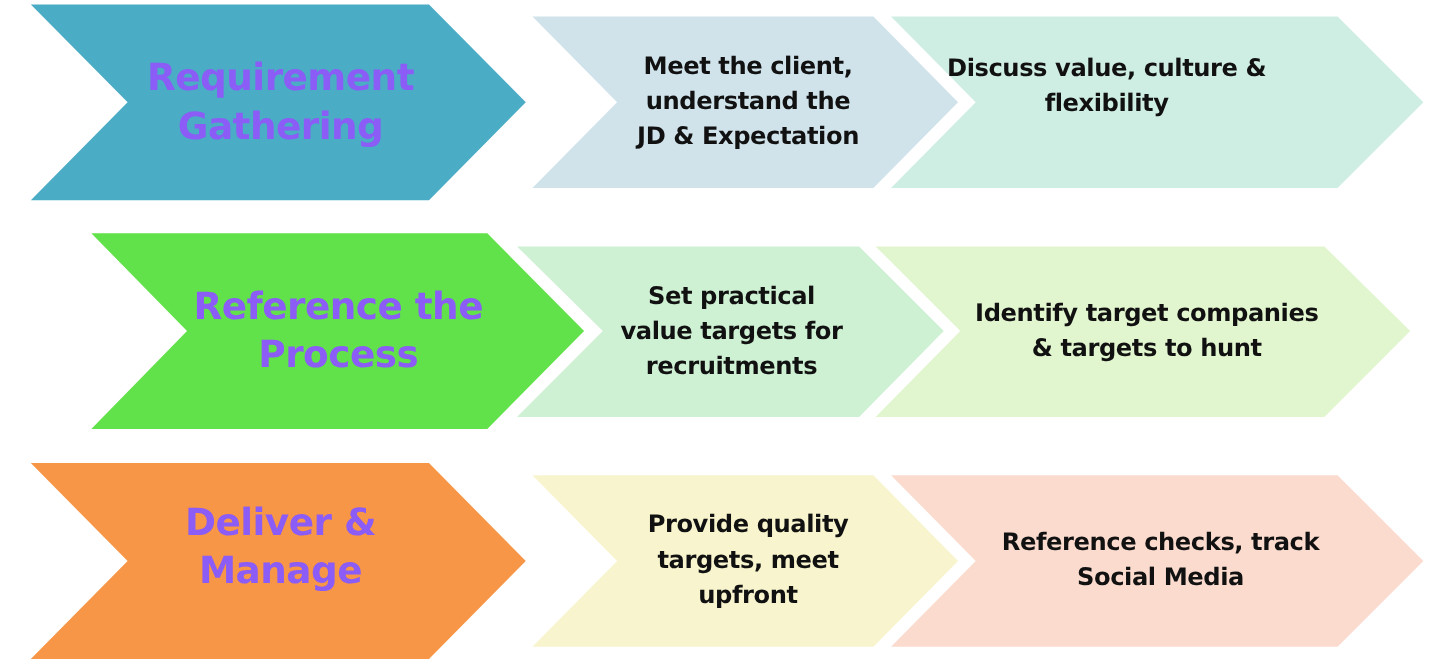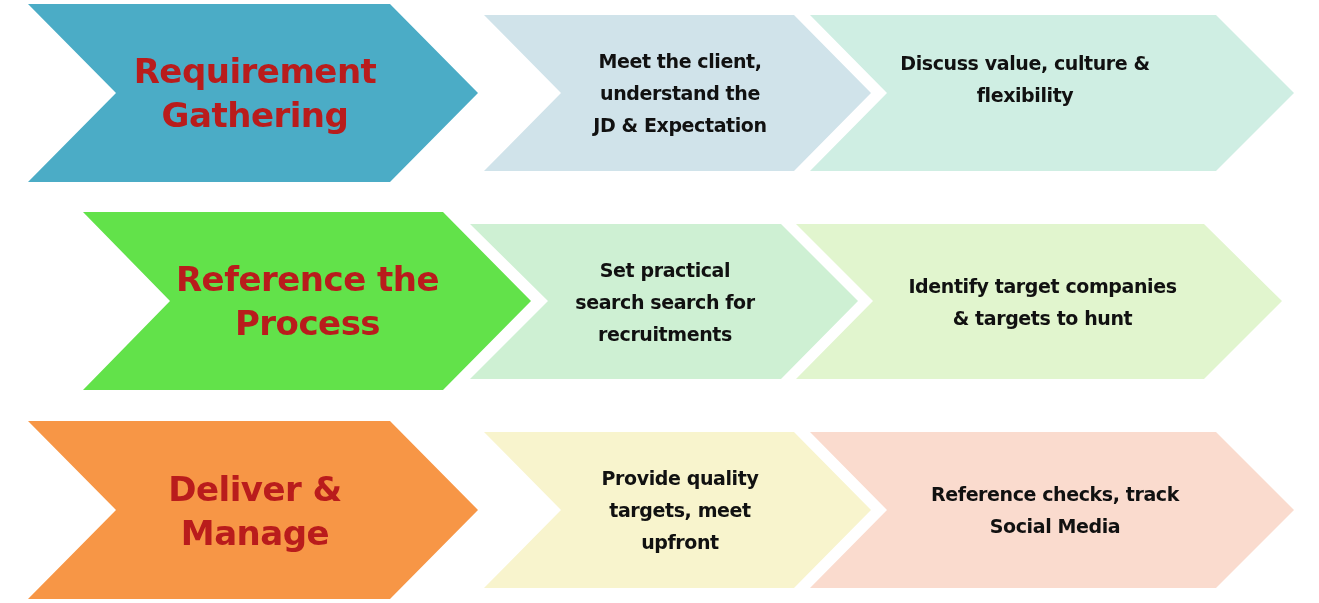--- a/index.html
+++ b/index.html
@@ -22,28 +22,28 @@
     .label {
       position: absolute;
       display: flex;
       align-items: center;
       justify-content: center;
       text-align: center;
       font-weight: bold;
       white-space: pre-line;
     }
     .main-label {
-      color: #b91c1c;
+      color: #8b5cf6;
       font-size: 34px;
       line-height: 44px;
       letter-spacing: -0.5px;
     }
     .sub-label {
       color: #111111;
-      font-size: 19px;
+      font-size: 22px;
       line-height: 32px;
       letter-spacing: -0.4px;
     }
   </style>
 </head>
 <body>
 
 <svg class="canvas" width="1319" height="603" viewBox="0 0 1319 603">
 
   <polygon points="28,4 390,4 478,93 390,182 28,182 116,93" fill="#4BACC6"></polygon>
@@ -57,30 +57,30 @@
   <polygon points="28,421 390,421 478,510 390,599 28,599 116,510" fill="#F79646"></polygon>
   <polygon points="484,432 794,432 871,510 794,588 484,588 561,510" fill="#F8F4CD"></polygon>
   <polygon points="810,432 1216,432 1294,510 1216,588 810,588 887,510" fill="#FADBCE"></polygon>
 </svg>
 
 <div class="label main-label" style="left:100px; top:4px; width:310px; height:178px;">Requirement
 Gathering</div>
 <div class="label sub-label" style="left:540px; top:15px; width:280px; height:156px;">Meet the client,
 understand the
 JD &amp; Expectation</div>
-<div class="label sub-label" style="left:840px; top:15px; width:370px; height:156px; padding-bottom:28px; box-sizing:border-box;">Discuss value, culture &amp;
+<div class="label sub-label" style="left:821px; top:15px; width:370px; height:156px; padding-bottom:28px; box-sizing:border-box;">Discuss value, culture &amp;
 flexibility</div>
 
 <div class="label main-label" style="left:155px; top:212px; width:305px; height:178px;">Reference the
 Process</div>
 <div class="label sub-label" style="left:520px; top:224px; width:290px; height:155px;">Set practical
-search search for
+value targets for
 recruitments</div>
 <div class="label sub-label" style="left:855px; top:224px; width:375px; height:155px;">Identify target companies
 &amp; targets to hunt</div>
 
-<div class="label main-label" style="left:100px; top:422px; width:310px; height:178px;">Deliver &amp;
+<div class="label main-label" style="left:100px; top:408px; width:310px; height:178px;">Deliver &amp;
 Manage</div>
 <div class="label sub-label" style="left:540px; top:432px; width:280px; height:156px;">Provide quality
 targets, meet
 upfront</div>
 <div class="label sub-label" style="left:870px; top:432px; width:370px; height:156px;">Reference checks, track
 Social Media</div>
 
 </body></html>

